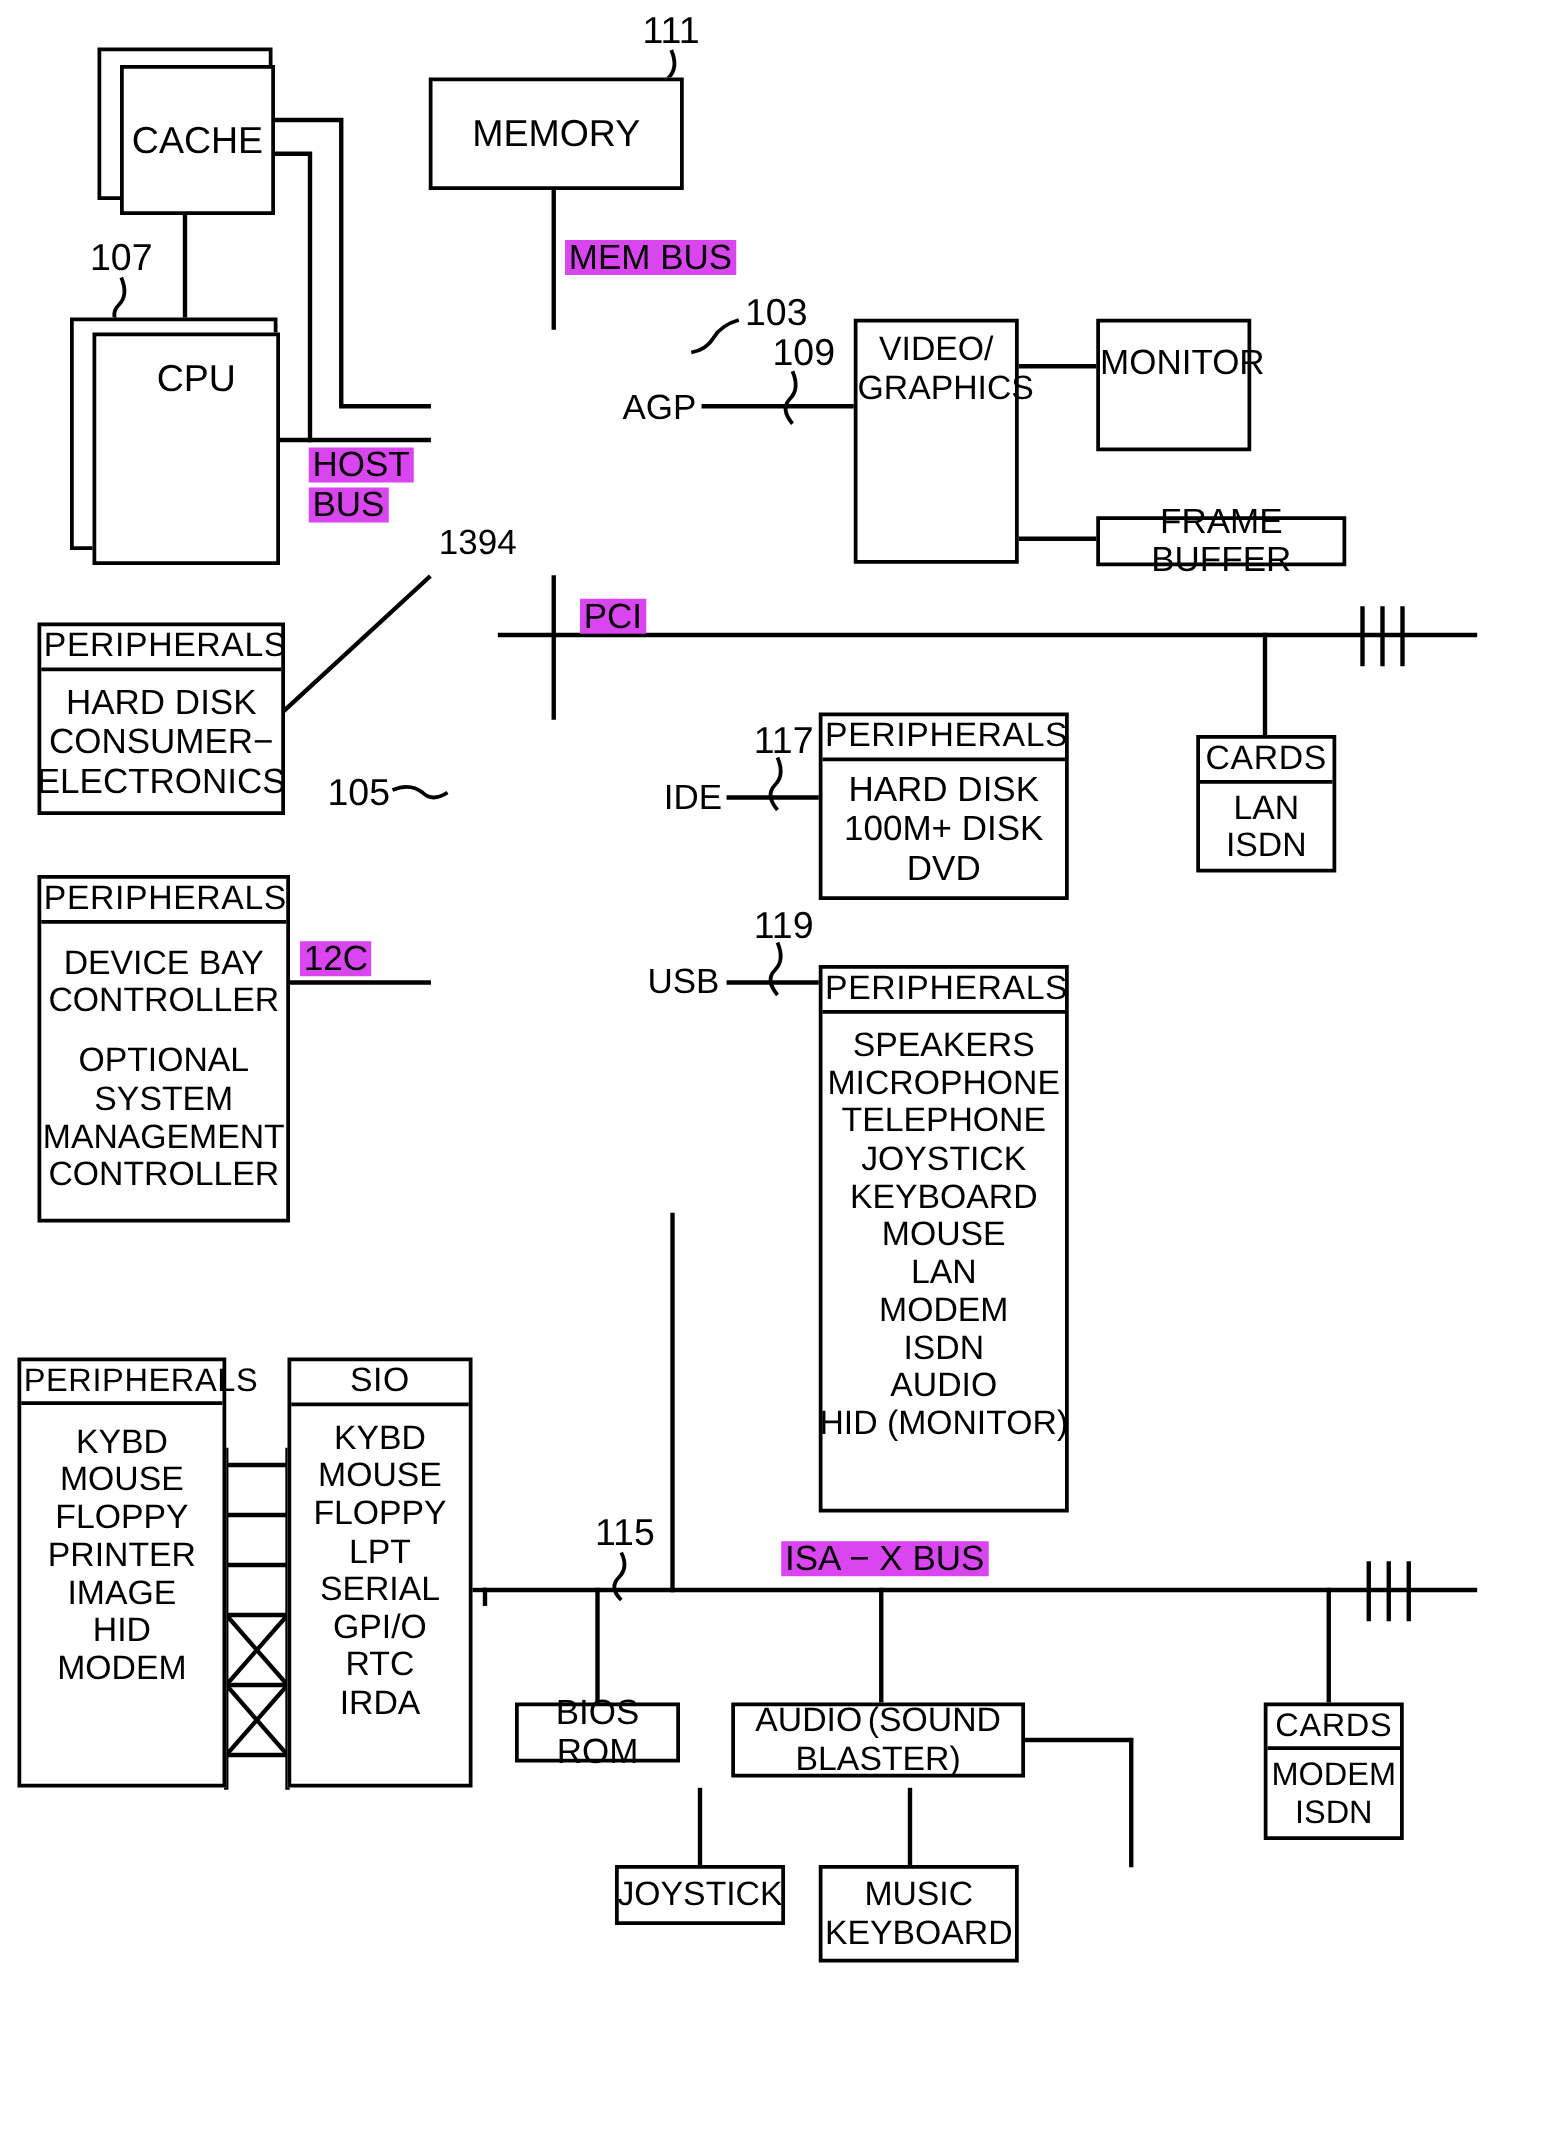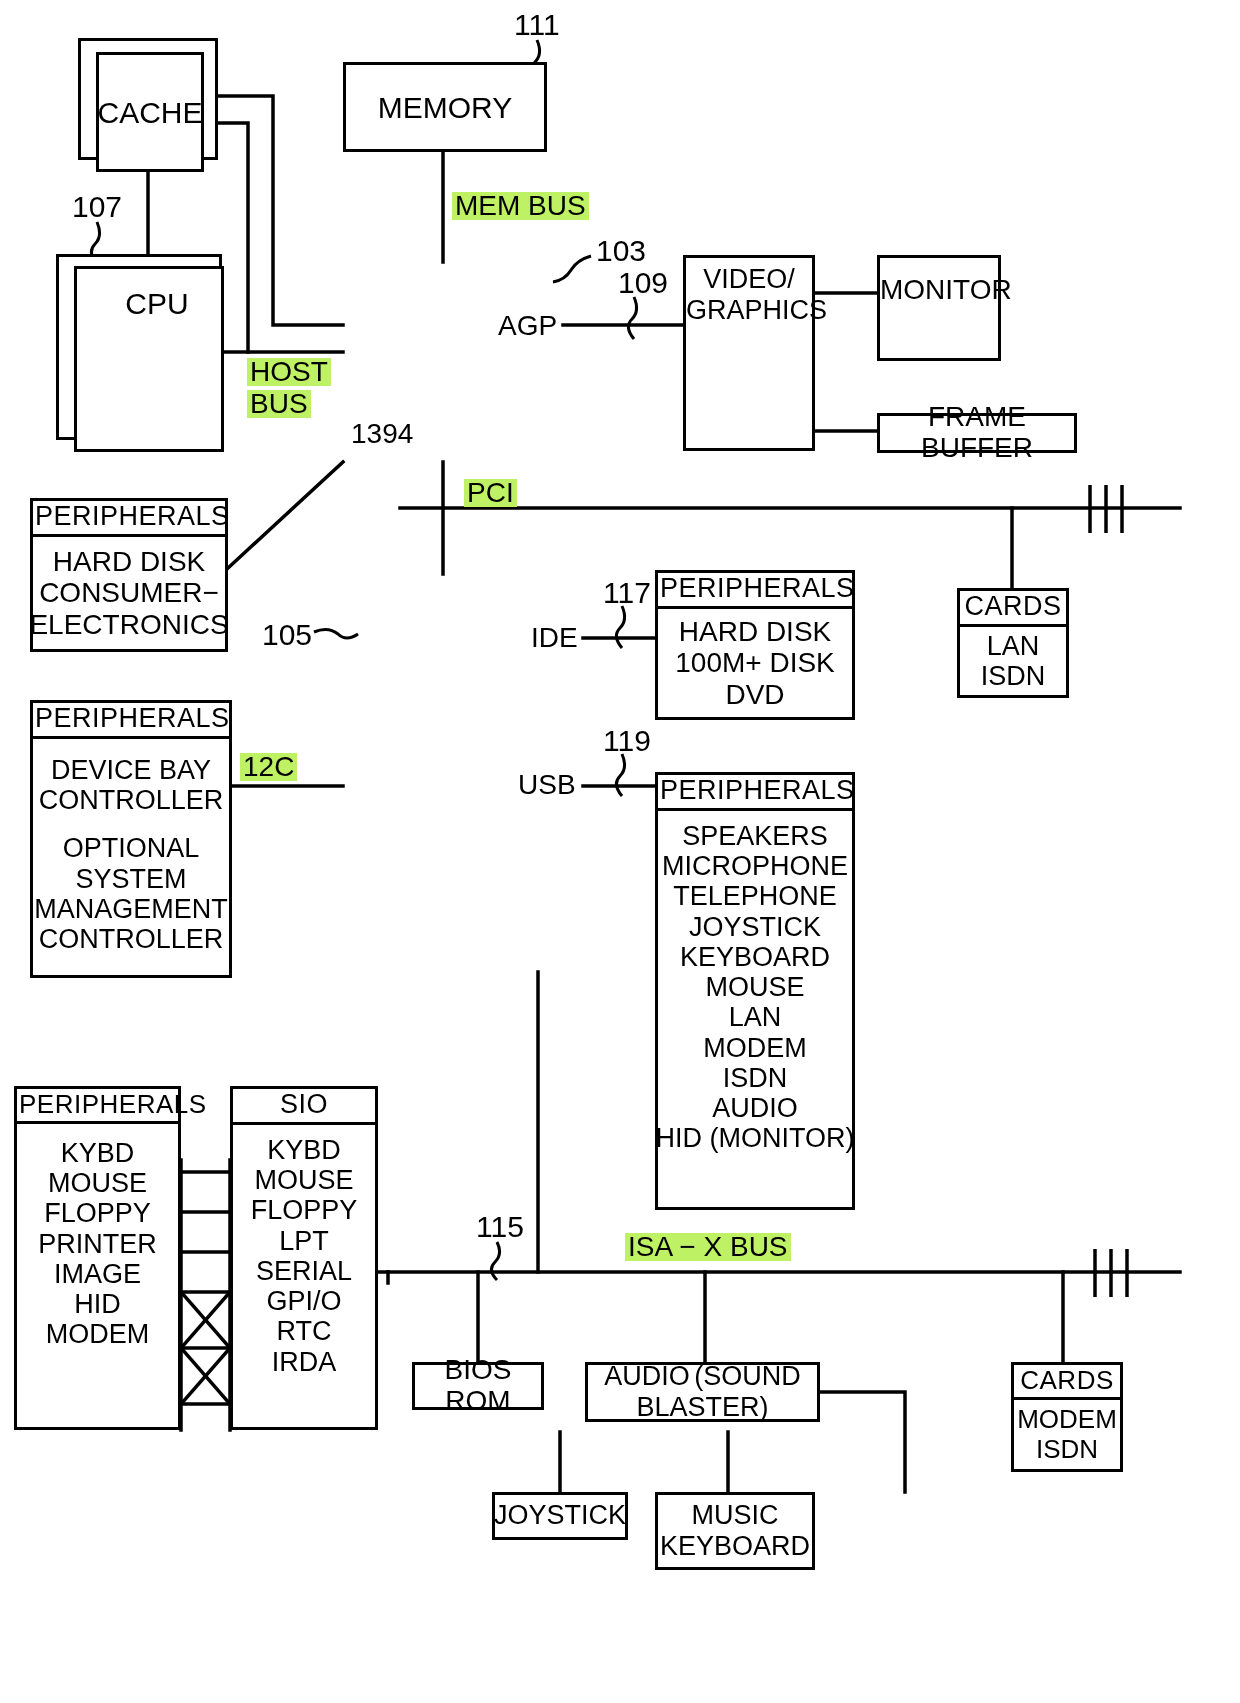--- a/index.html
+++ b/index.html
@@ -63,21 +63,21 @@
     border:3px solid #000;
     background:#fff;
     box-sizing:border-box;
     z-index:4;
   }
   .label{
     position:absolute;
     white-space:nowrap;
     z-index:7;
     line-height:1;
-    background:#bef264;
+    background:#d946ef;
     padding:0 3px;
   }
   .ref{
     position:absolute;
     white-space:nowrap;
     z-index:7;
     line-height:1;
   }
   .port{
     position:absolute;
@@ -182,21 +182,21 @@
       <path d="M591,256 q-14,4 -20,14 q-6,10 -18,12"></path>
       <path d="M634,297 q6,14 -2,22 q-8,8 2,20"></path>
       <path d="M314,632 q14,-6 24,2 q8,8 20,0"></path>
       <path d="M622,606 q6,14 -2,22 q-8,8 2,20"></path>
       <path d="M622,754 q6,14 -2,22 q-8,8 2,20"></path>
       <path d="M497,1242 q6,12 -2,20 q-8,8 2,18"></path>
     </g>
   </svg>
 
   <div class="shadow" style="left:78px; top:38px; width:140px; height:122px;"></div>
-  <div class="box center plain f30" style="left:96px; top:52px; width:108px; height:120px;">CACHE</div>
+  <div class="box center plain f30" style="left:96px; top:52px; width:124px; height:120px;">CACHE</div>
 
   <div class="shadow" style="left:56px; top:254px; width:166px; height:186px;"></div>
   <div class="box f30" style="left:74px; top:266px; width:150px; height:186px; align-items:center;">
     <div style="width:100%; text-align:center; padding-top:18px;padding-left:16px;">CPU</div>
   </div>
 
   <div class="box center plain f30" style="left:343px; top:62px; width:204px; height:90px;">MEMORY</div>
 
   <div class="port f28" style="left:498px; top:312px;">AGP</div>
   <div class="port f28" style="left:351px; top:420px;">1394</div>

